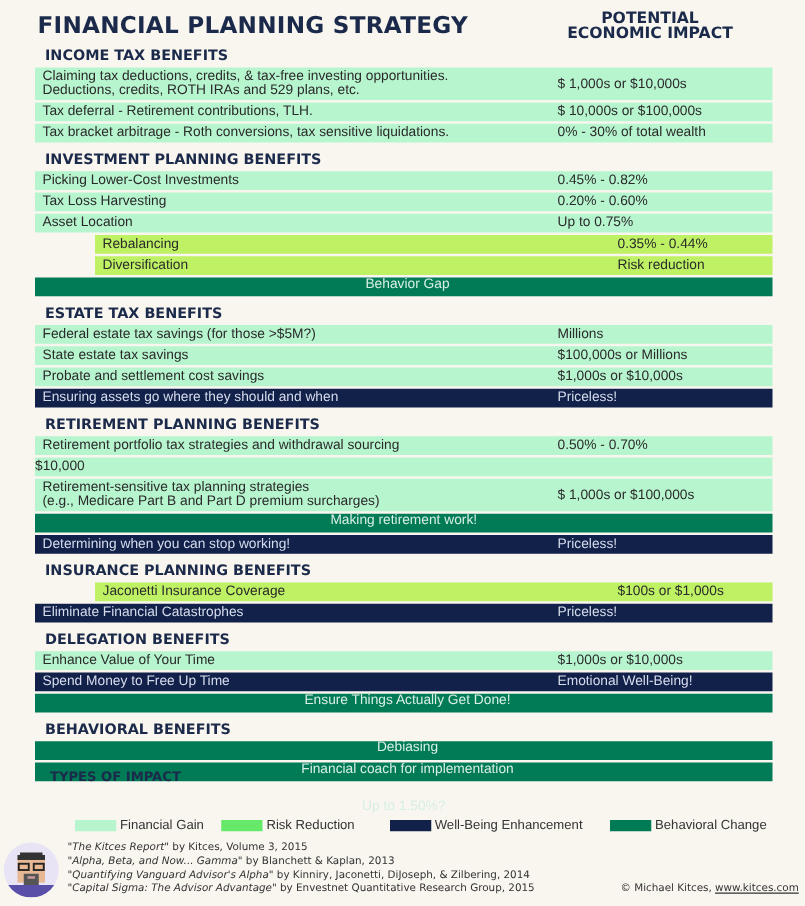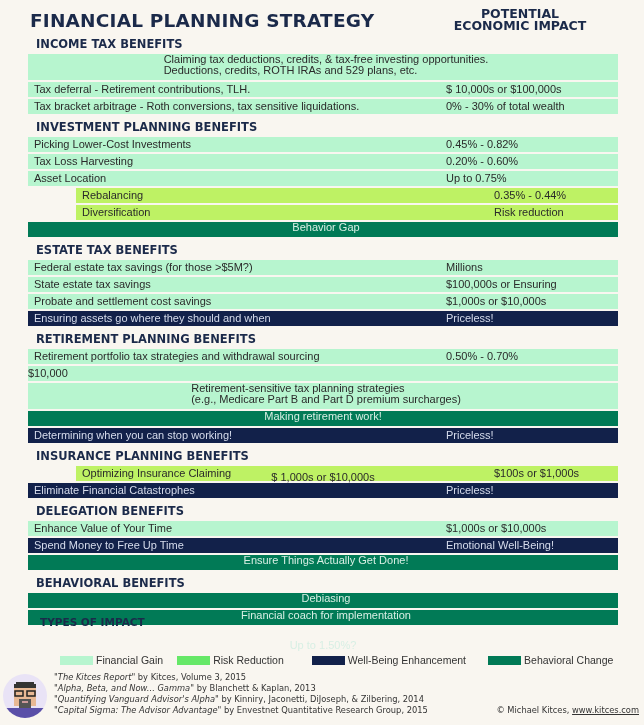--- a/index.html
+++ b/index.html
@@ -4,21 +4,21 @@
 <style>
   * { box-sizing: border-box; margin: 0; padding: 0; }
   html, body { width: 644px; height: 725px; background: #f9f6f0; overflow: hidden; }
   body { font-family: "Liberation Sans", sans-serif; color: #222; position: relative; }
   .hdr { position: absolute; left: 30px; top: 10px; font-family: "DejaVu Sans", sans-serif; font-weight: bold; font-size: 18.5px; color: #1b2a4a; letter-spacing: 0.2px; }
   .hdr-right { position: absolute; left: 440px; top: 8px; width: 160px; text-align: center; font-family: "DejaVu Sans", sans-serif; font-weight: bold; font-size: 12.5px; line-height: 12px; color: #1b2a4a; }
   .content { position: absolute; left: 28px; top: 37px; width: 590px; }
   .section-title { font-family: "DejaVu Sans", sans-serif; font-weight: bold; font-size: 11.5px; color: #1b2a4a; padding-left: 8px; height: 17px; line-height: 14px; }
   .section { margin-bottom: 6px; }
   .row { display: flex; align-items: center; height: 15px; margin-bottom: 2px; font-size: 11px; line-height: 11px; color: #2a2a2a; }
-  .row.tall { height: 26px; flex-direction: column; }
+  .row.tall { height: 26px; }
   .row .l { flex: 0 0 418px; padding-left: 6px; }
   .row .r { flex: 1; }
   .row.t-fin { background: #b7f5cf; }
   .row.t-risk { background: #bef264; margin-left: 48px; }
   .row.t-well { background: #12214a; color: #d6dcec; }
   .row.t-beh { background: #017a56; color: #d8efe4; flex-direction: column; }
   .legend-title { position: absolute; left: 40px; top: 616px; font-family: "DejaVu Sans", sans-serif; font-weight: bold; font-size: 10.5px; color: #1b2a4a; }
   .legend { position: absolute; left: 40px; top: 654px; display: flex; align-items: center; font-size: 10.5px; color: #333; padding-left: 20px; }
   .legend-item { display: flex; align-items: center; margin-right: 14px; }
   .swatch { display: inline-block; width: 33px; height: 9px; margin-right: 3px; }
@@ -108,21 +108,21 @@
       <div class="row t-fin">
         <div class="l">
           <div>Federal estate tax savings (for those &gt;$5M?)</div>
         </div>
         <div class="r">Millions</div>
       </div>
       <div class="row t-fin">
         <div class="l">
           <div>State estate tax savings</div>
         </div>
-        <div class="r">$100,000s or Ensuring</div>
+        <div class="r">$100,000s or Millions</div>
       </div>
       <div class="row t-fin">
         <div class="l">
           <div>Probate and settlement cost savings</div>
         </div>
         <div class="r">$1,000s or $10,000s</div>
       </div>
       <div class="row t-well">
         <div class="l">
           <div>Ensuring assets go where they should and when</div>
@@ -155,21 +155,21 @@
         <div class="l">
           <div>Determining when you can stop working!</div>
         </div>
         <div class="r">Priceless!</div>
       </div>
     </div>
     <div class="section">
       <div class="section-title">INSURANCE PLANNING BENEFITS</div>
       <div class="row t-risk">
         <div class="l">
-          <div>Optimizing Insurance Claiming</div>
+          <div>Jaconetti Insurance Coverage</div>
         </div>
         <div class="r">$100s or $1,000s</div>
       </div>
       <div class="row t-well">
         <div class="l">
           <div>Eliminate Financial Catastrophes</div>
         </div>
         <div class="r">Priceless!</div>
       </div>
     </div>

